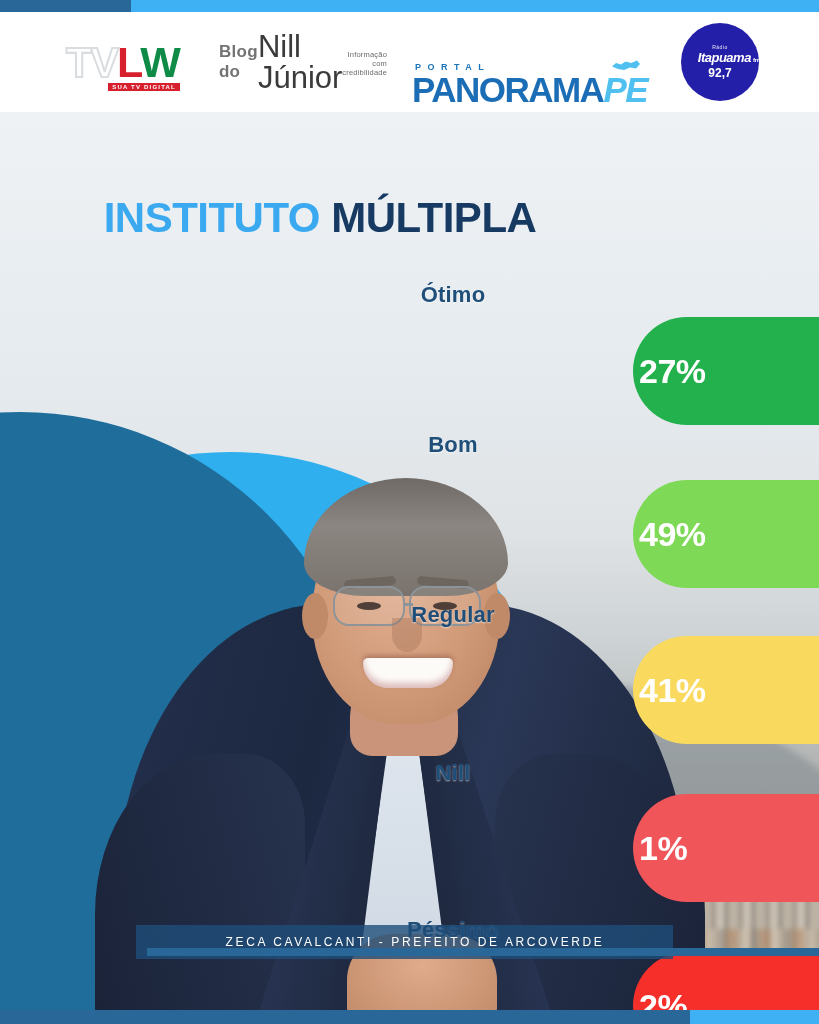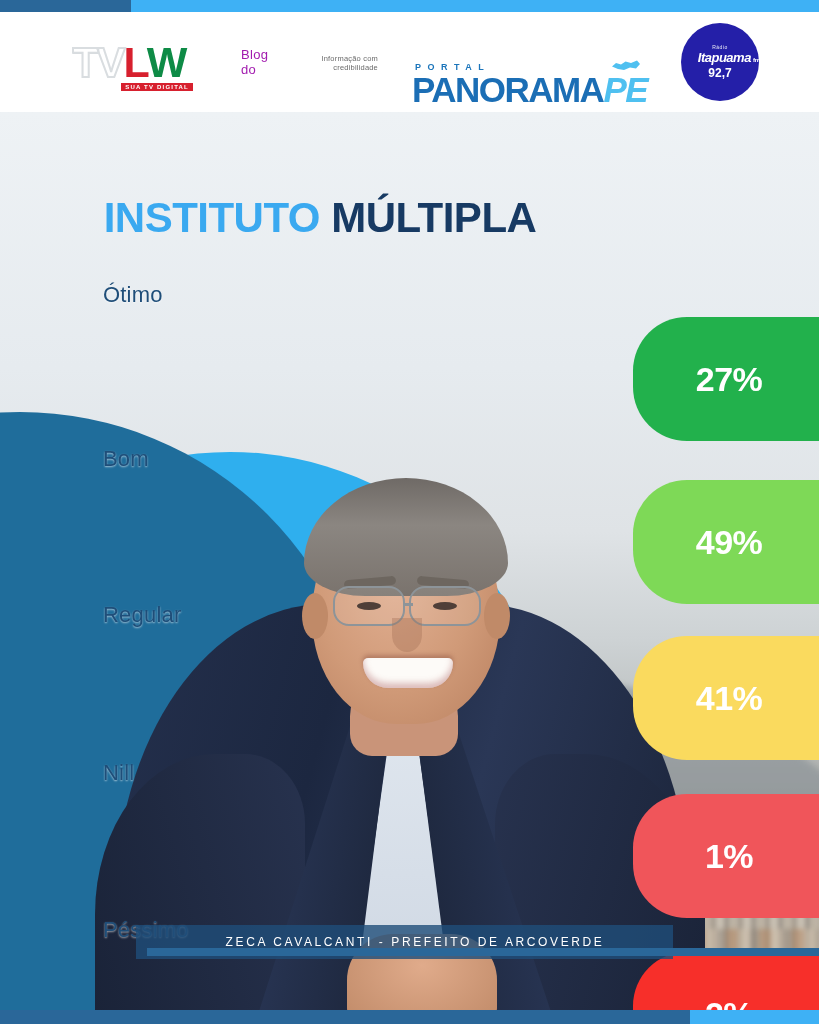--- a/index.html
+++ b/index.html
@@ -66,21 +66,21 @@
     padding: 1px 4px; white-space: nowrap;
   }
 
   
   .logo-nill {
     width: 150px;
     text-align: left;
     color: #4a4a4a;
     font-family: "Liberation Serif", serif;
   }
-  .nill-top { font-size: 13px; letter-spacing: 0.3px; color: #a21caf; font-family:"Liberation Sans", sans-serif; }
+  .nill-top { font-size: 17px; letter-spacing: 0.3px; color: #737373; font-family:"Liberation Sans", sans-serif;font-weight:bold; }
   .nill-main { font-size: 31px; line-height: 1.0; color: #3b3b3b; letter-spacing: 0px; font-family:"Liberation Sans", sans-serif; font-weight: 300;}
   .nill-sub { font-size: 7.5px; color: #6a6a6a; text-align: right; letter-spacing: 0.2px; margin-top: 2px; font-family:"Liberation Sans", sans-serif;}
 
   
   .logo-panorama { width: 215px; position: relative; margin-top: 45px; }
   .pan-top {
     font-size: 9px; letter-spacing: 6.5px; font-weight: bold;
     color: #1b75bb; margin-left: 3px;
   }
   .pan-main {
@@ -284,32 +284,32 @@
   .bars {
     position: absolute;
     left: 633px; top: 0;
     width: 186px; height: 912px;
     z-index: 9;
   }
   .bar-group { position: absolute; left: 0; width: 186px; }
   .bar-label {
     position: absolute;
     left: -633px; width: 819px;
-    text-align: left;
-    font-size: 22px; font-weight: normal;
+    text-align: center;
+    font-size: 22px; font-weight: bold;
     color: #1f4e79;
     letter-spacing: 0.2px;
     text-shadow: 0 1px 2px rgba(255,255,255,.6);
   }
   .bar-label.shift { left: -530px; width: 700px; }
   .bar {
     position: absolute; left: 0;
-    width: 186px; height: 124px;
+    width: 186px; height: 108px;
     border-radius: 54px 0 0 54px;
-    display: flex; align-items: center; justify-content: center;
+    display: flex; align-items: center; justify-content: flex-start;
   }
   .bar-value {
     color: #ffffff;
     font-size: 34px; font-weight: bold;
     letter-spacing: -0.5px;
     margin-left: 6px;
   }
 
   
   .caption {
@@ -359,20 +359,21 @@
       <div class="tvlw-row">
         <span class="tvlw-tv">TV</span>
         <span class="tvlw-l">L</span>
         <span class="tvlw-w">W</span>
       </div>
       <div class="tvlw-sub">SUA TV DIGITAL</div>
     </div>
 
     <div class="logo logo-nill">
       <div class="nill-top">Blog do</div>
+      <div class="nill-main">Nill Júnior</div>
       <div class="nill-sub">Informação com credibilidade</div>
     </div>
 
     <div class="logo logo-panorama">
       <div style="position:relative;">
         <div class="pan-top">PORTAL</div>
         <div class="pan-main">
           <span class="pan-a">PANORAMA</span><span class="pan-b">PE</span>
         </div>
         <svg class="pan-map" viewBox="0 0 60 30">
@@ -435,21 +436,21 @@
     </div>
 
     <div class="bars" id="bars-root">
         <div class="bar-group">
           <div class="bar-label shift" style="top: 170px; color: rgb(31, 78, 121);">Ótimo</div>
           <div class="bar" style="top: 205px; background: rgb(34, 177, 76);">
             <div class="bar-value">27%</div>
           </div>
         </div>
         <div class="bar-group">
-          <div class="bar-label shift" style="top: 334px; color: rgb(31, 78, 121);">Bom</div>
+          <div class="bar-label shift" style="top: 320px; color: rgb(31, 78, 121);">Bom</div>
           <div class="bar" style="top: 368px; background: rgb(126, 217, 87);">
             <div class="bar-value">49%</div>
           </div>
         </div>
         <div class="bar-group">
           <div class="bar-label shift" style="top: 490px; color: rgb(31, 78, 121);">Regular</div>
           <div class="bar" style="top: 524px; background: rgb(250, 218, 94);">
             <div class="bar-value">41%</div>
           </div>
         </div>

